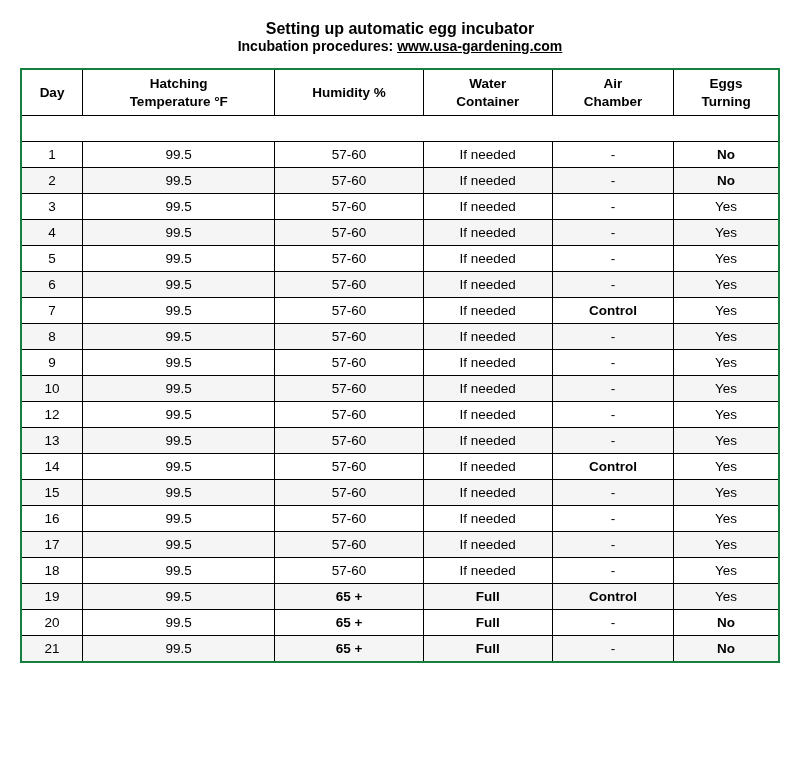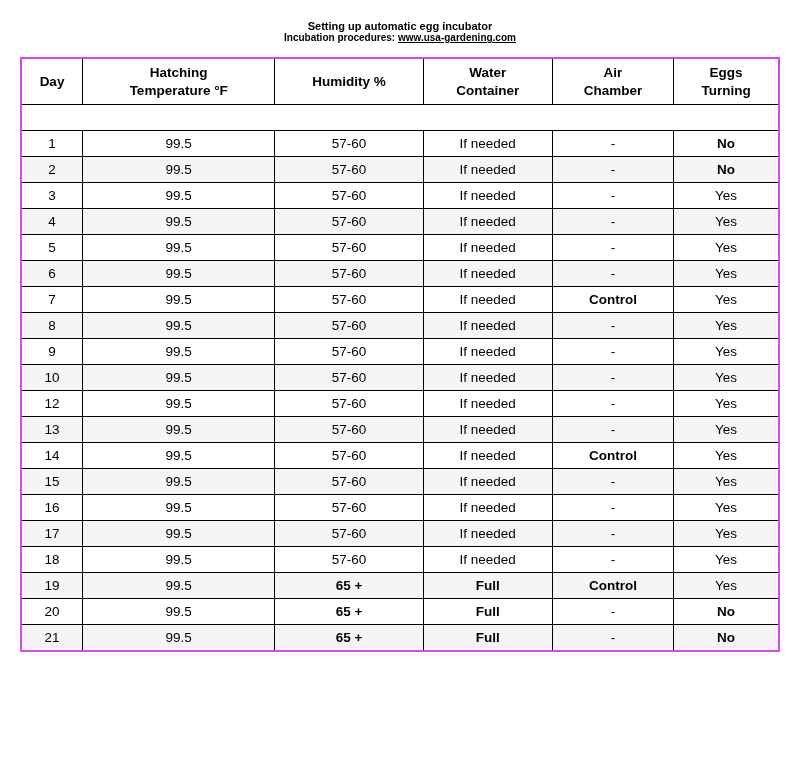--- a/index.html
+++ b/index.html
@@ -13,34 +13,34 @@
       min-height: 772px;
     }
     .page-wrapper {
       width: 760px;
     }
     .title-section {
       text-align: center;
       margin-bottom: 14px;
     }
     .main-title {
-      font-size: 11px;
+      font-size: 16px;
       font-weight: bold;
     }
     .subtitle {
-      font-size: 10px;
+      font-size: 14px;
       font-weight: bold;
     }
     .subtitle u {
       text-decoration: underline;
     }
     table {
       width: 100%;
       border-collapse: collapse;
-      border: 2px solid #d946ef;
+      border: 2px solid #15803d;
     }
     th, td {
       border: 1px solid #000;
       text-align: center;
       padding: 5px 4px;
       font-size: 13.5px;
       vertical-align: middle;
     }
     thead tr th {
       background: #fff;

